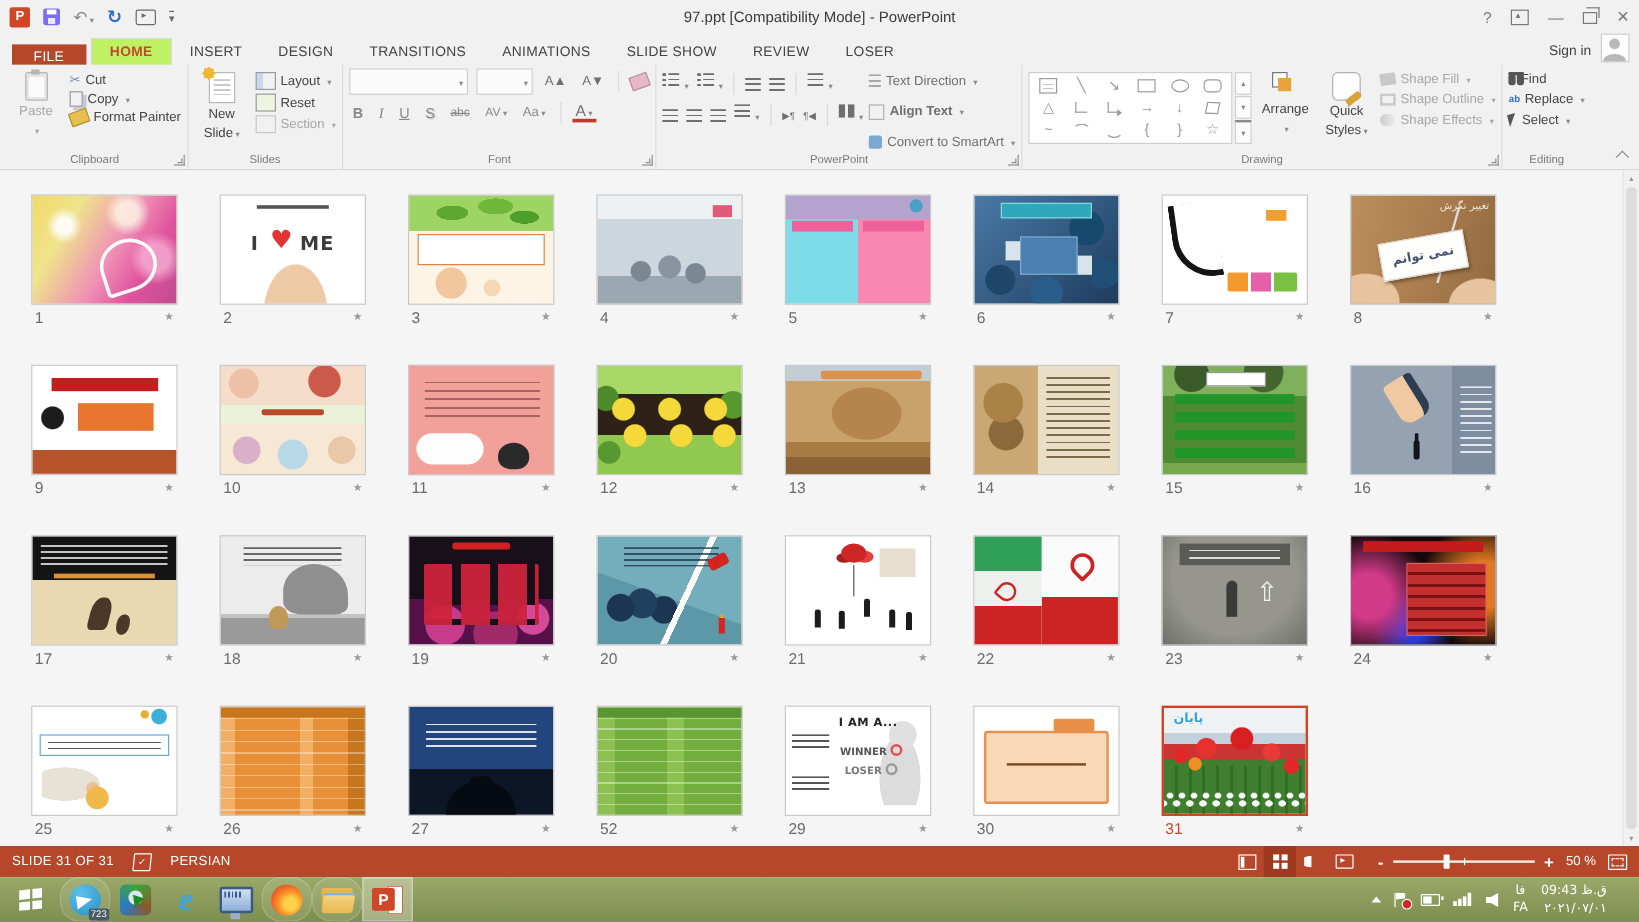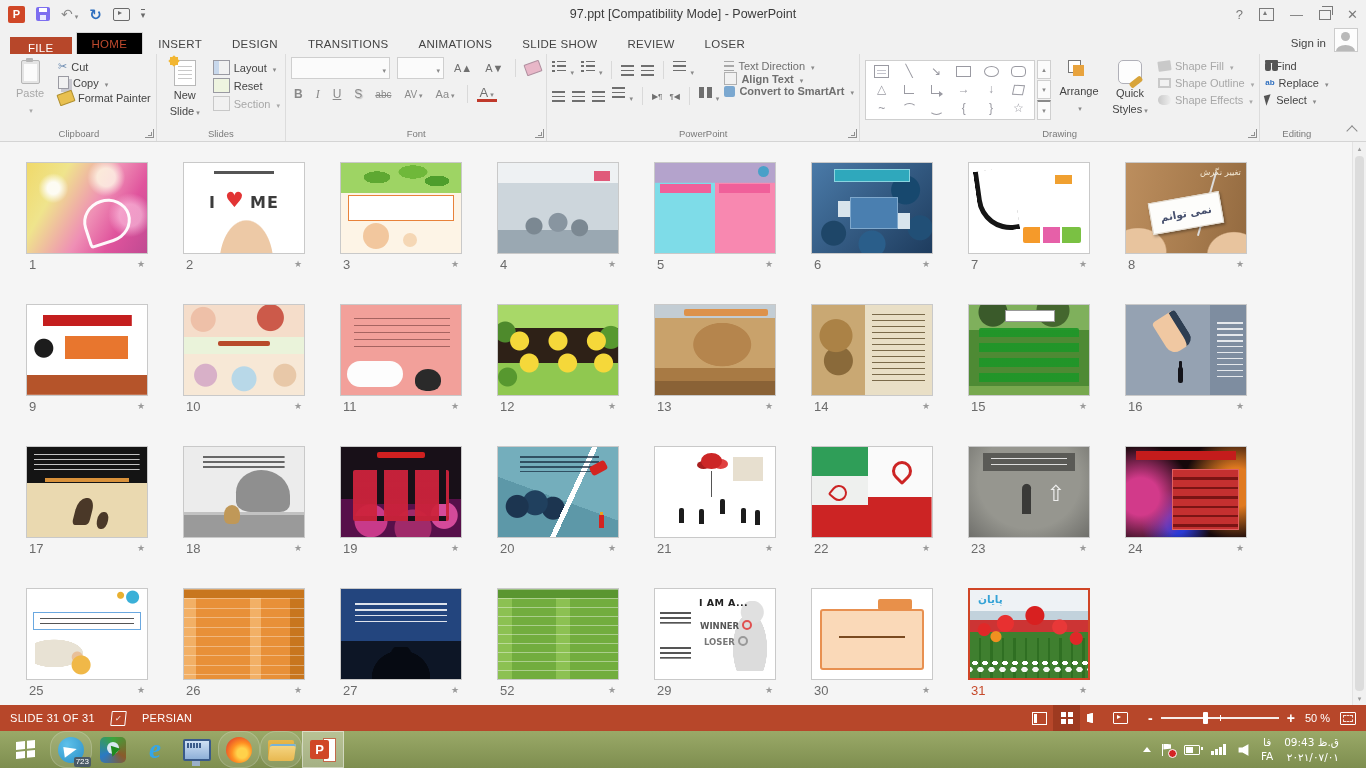--- a/index.html
+++ b/index.html
@@ -20,21 +20,21 @@
   .win-ctrls{margin-left:auto;display:flex;align-items:center;gap:16px;color:#7a7a7a;font-size:13px;}
   .wc{cursor:default;}
   .ribbon-display-ic{width:13px;height:11px;border:1.5px solid #7a7a7a;position:relative;}
   .ribbon-display-ic:before{content:"";position:absolute;left:3px;top:2px;border-bottom:4px solid #7a7a7a;border-left:2.5px solid transparent;border-right:2.5px solid transparent;}
   .restore-ic{width:10px;height:8px;border:1.5px solid #7a7a7a;position:relative;margin-top:2px;}
   .restore-ic:before{content:"";position:absolute;left:2px;top:-5px;width:10px;height:8px;border:1.5px solid #7a7a7a;border-bottom:none;border-left:none;}
   
   .tabrow{height:26px;background:#f1f1f1;display:flex;align-items:flex-end;padding-left:10px;position:relative;}
   .tab{padding:5px 15px 4px;font-size:11.5px;color:#444;letter-spacing:.3px;}
   .tab.file{background:#B7472A;color:#fff;padding:5px 18px 0;margin-right:4px;}
-  .tab.active{background:#000000;color:#BF4A2E;border:1px solid #d5d5d5;border-bottom:none;}
+  .tab.active{background:#bef264;color:#BF4A2E;border:1px solid #d5d5d5;border-bottom:none;font-weight:bold;}
   .signin{position:absolute;right:40px;bottom:5px;font-size:11.5px;color:#444;}
   .avatar{position:absolute;right:8px;bottom:2px;width:22px;height:22px;background:#fdfdfd;border:1px solid #ccc;overflow:hidden;}
   .avatar:before{content:"";position:absolute;top:3px;left:6px;width:9px;height:9px;border-radius:50%;background:#b9b9b9;}
   .avatar:after{content:"";position:absolute;bottom:-6px;left:1px;width:19px;height:12px;border-radius:50% 50% 0 0;background:#b9b9b9;}
   
   .ribbon{height:87px;background:#f1f1f1;border-bottom:1px solid #d4d4d4;display:flex;align-items:stretch;padding-left:2px;position:relative;}
   .grp{position:relative;padding:3px 5px 15px;border-right:1px solid #dcdcdc;display:flex;gap:5px;}
   .grp-label{position:absolute;left:0;right:0;bottom:2px;font-size:9.5px;color:#7a7a7a;text-align:center;}
   .launcher{position:absolute;right:2px;bottom:3px;width:8px;height:8px;border-right:1px solid #8f8f8f;border-bottom:1px solid #8f8f8f;}
   .launcher:before{content:"";position:absolute;right:1px;bottom:1px;width:3px;height:3px;border-right:1px solid #8f8f8f;border-bottom:1px solid #8f8f8f;}
@@ -418,32 +418,32 @@
           <span class="sep"></span>
           <span style="font-size:8px;color:#6f6f6f;">▶¶</span>
           <span style="font-size:8px;color:#6f6f6f;">¶◀</span>
           <span class="sep"></span>
           <span class="blt">
               <span style="width:13px;height:11px;background:linear-gradient(90deg,#6f6f6f 0 5px,transparent 5px 8px,#6f6f6f 8px);"></span>
               <span class="dd"><span class="caret">▾</span></span>
             </span>
         </div>
       </div>
-      <div class="col" style="gap:0;">
+      <div class="col" style="gap:13px;justify-content:center;">
         <div class="sbtn" style="color:#6f6f6f;">
             <span class="lines lt" style="width:10px;"></span>
             <span>Text Direction</span>
             <span class="dd"><span class="caret">▾</span></span>
           </div>
         <div class="sbtn" style="color:#6f6f6f;font-weight:bold;">
             <span class="mini" style="border:1px solid #b0b0b0;width:11px;height:11px;"></span>
             <span>Align Text</span>
             <span class="dd"><span class="caret">▾</span></span>
           </div>
-        <div class="sbtn" style="color:#6f6f6f;font-weight:bold;">
+        <div class="sbtn" style="color:#6f6f6f;">
             <span class="mini" style="background:#7ba8d0;width:11px;height:11px;border-radius:2px;"></span>
             <span>Convert to SmartArt</span>
             <span class="dd"><span class="caret">▾</span></span>
           </div>
       </div>
       <span class="grp-label">PowerPoint</span>
       <span class="launcher"></span>
     </div>
 
     <div class="grp">

